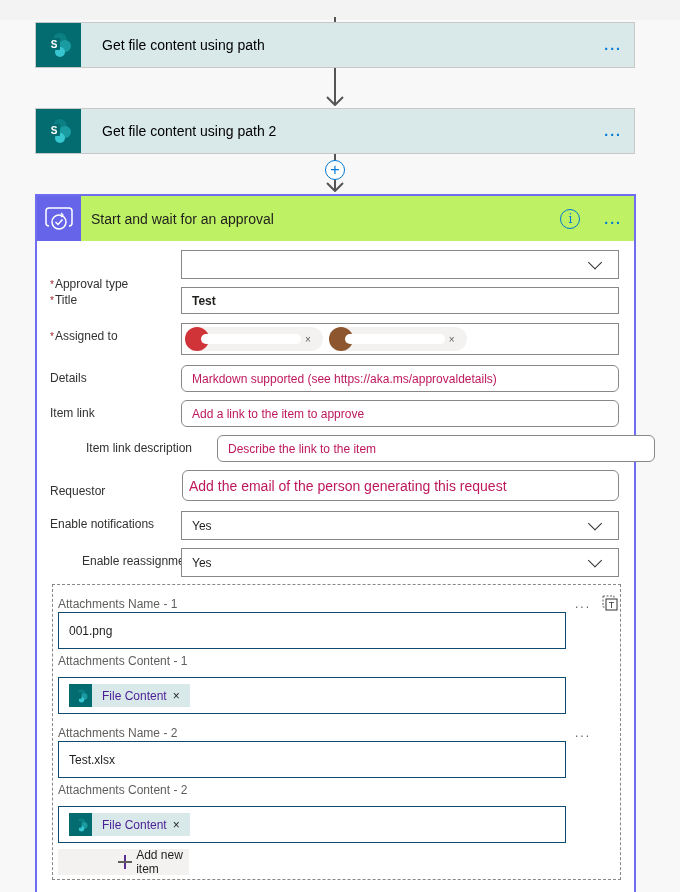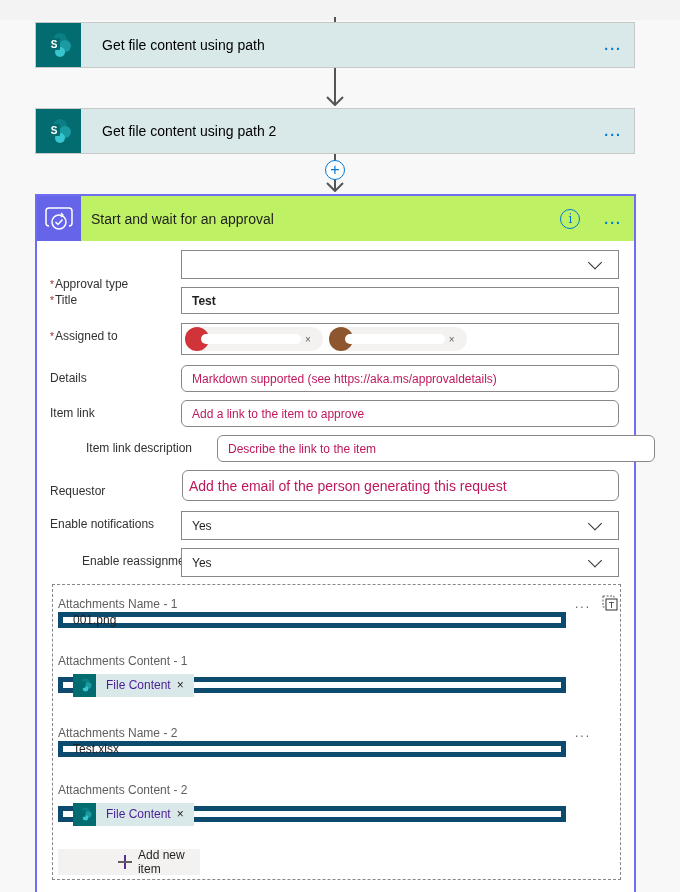--- a/index.html
+++ b/index.html
@@ -22,27 +22,27 @@
 
   .form-row { position: absolute; left: 0; width: 597px; }
   .field-label { position: absolute; left: 13px; font-size: 12px; color: #323130; }
   .req { color: #a4262c; font-size: 10px; margin-right: 1px; }
   .field-input { position: absolute; left: 144px; width: 438px; border: 1px solid #8a8886; background: #fff; font-size: 12px; color: #201f1e; display: flex; align-items: center; padding-left: 10px; }
   .field-input.placeholder { color: #be185d; border-radius: 6px; }
   .chev { position: absolute; right: 18px; top: 50%; width: 10px; height: 10px; border-right: 1.5px solid #323130; border-bottom: 1.5px solid #323130; transform: translateY(-75%) rotate(45deg); }
 
   .attach-box { position: absolute; left: 15px; top: 388px; width: 569px; height: 296px; border: 1px dashed #8a8886; }
   .att-label { position: absolute; left: 5px; font-size: 12px; color: #605e5c; width: 130px; line-height: 13px; }
-  .att-input { position: absolute; left: 5px; width: 508px; height: 16px; border: 5px solid #0c4a6e; background: #fff; font-size: 12px; color: #201f1e; display: flex; align-items: center; padding-left: 10px; }
+  .att-input { position: absolute; left: 5px; width: 508px; height: 37px; border: 1px solid #0c4a6e; background: #fff; font-size: 12px; color: #201f1e; display: flex; align-items: center; padding-left: 10px; }
   .token { display: flex; align-items: center; background: #d9e9ea; height: 23px; margin-left: 2px; }
   .token-icon { width: 23px; height: 23px; background: #036c70; display: flex; align-items: center; justify-content: center; }
   .token-label { font-size: 12px; margin: 0 6px 0 10px; color: #4c1d95; }
   .token-x { font-size: 12px; margin-right: 10px; cursor: pointer; }
   .att-more { position: absolute; left: 522px; font-size: 12px; color: #605e5c; letter-spacing: 2px; cursor: pointer; }
-  .add-btn { position: absolute; left: 5px; top: 264px; width: 142px; height: 26px; background: #f3f2f1; display: flex; align-items: center; font-size: 12px; color: #201f1e; cursor: pointer; padding-left: 40px; }
+  .add-btn { position: absolute; left: 5px; top: 264px; width: 131px; height: 26px; background: #f3f2f1; display: flex; align-items: center; font-size: 12px; color: #201f1e; cursor: pointer; padding-left: 40px; }
   .add-plus { width: 14px; height: 14px; margin: 0 8px 0 20px; position: relative; }
   .add-plus::before { content: ""; position: absolute; left: 6px; top: 0; width: 1.5px; height: 14px; background: #5c2d91; }
   .add-plus::after { content: ""; position: absolute; left: 0; top: 6px; width: 14px; height: 1.5px; background: #605e5c; }
 
   .avatar-chip { display: flex; align-items: center; height: 24px; background: #f3f2f1; border-radius: 12px; margin-right: 6px; padding-right: 12px; }
   .avatar { width: 24px; height: 24px; border-radius: 50%; }
   .avatar-smear { width: 100px; height: 10px; background: #fff; border-radius: 5px; margin-left: -8px; }
   .chip-x { font-size: 10px; color: #605e5c; margin-left: 4px; }
   .delete-icon { position: absolute; left: 549px; top: 10px; width: 16px; height: 16px; cursor: pointer; }
 </style>

